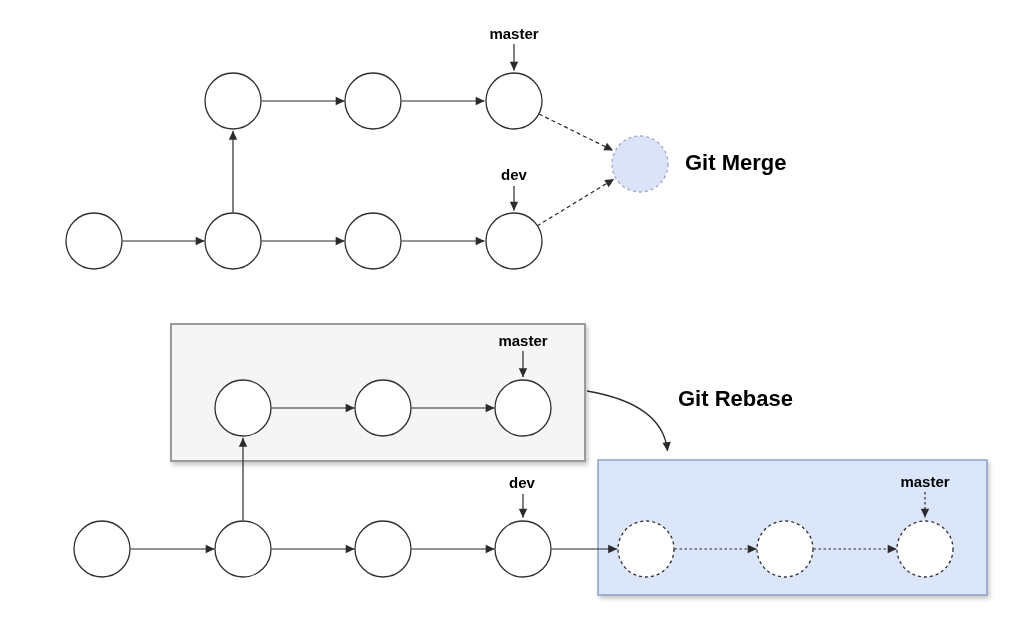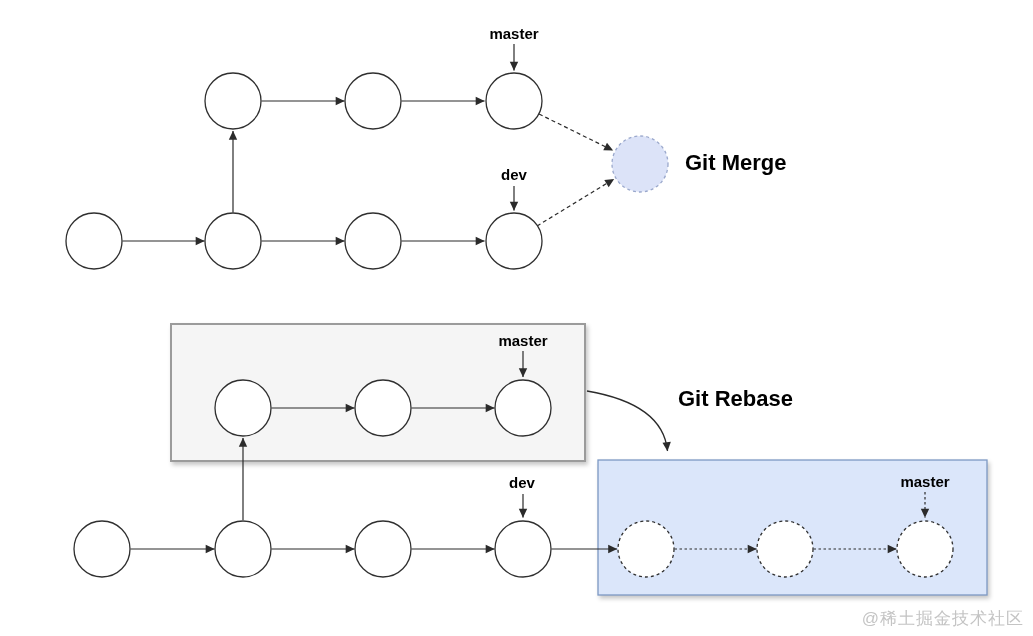--- a/index.html
+++ b/index.html
@@ -86,14 +86,13 @@
       <circle cx="785" cy="549" r="28" stroke-width="1.3" fill="#ffffff" stroke="#2f2f2f" stroke-dasharray="3 3"></circle>
       <circle cx="925" cy="549" r="28" stroke-width="1.3" fill="#ffffff" stroke="#2f2f2f" stroke-dasharray="3 3"></circle>
       <text x="514" y="39" font-size="15" text-anchor="middle" fill="#000000" font-weight="bold">master</text>
       <text x="514" y="180" font-size="15" text-anchor="middle" fill="#000000" font-weight="bold">dev</text>
       <text x="685" y="170" font-size="22" text-anchor="start" fill="#000000" font-weight="bold">Git Merge</text>
       <text x="523" y="346" font-size="15" text-anchor="middle" fill="#000000" font-weight="bold">master</text>
       <text x="678" y="406" font-size="22" text-anchor="start" fill="#000000" font-weight="bold">Git Rebase</text>
       <text x="522" y="488" font-size="15" text-anchor="middle" fill="#000000" font-weight="bold">dev</text>
       <text x="925" y="487" font-size="15" text-anchor="middle" fill="#000000" font-weight="bold">master</text>
     </svg>
-  <div class="watermark">@稀土掘金技术社区</div>
 </div>
 
 </body></html>

